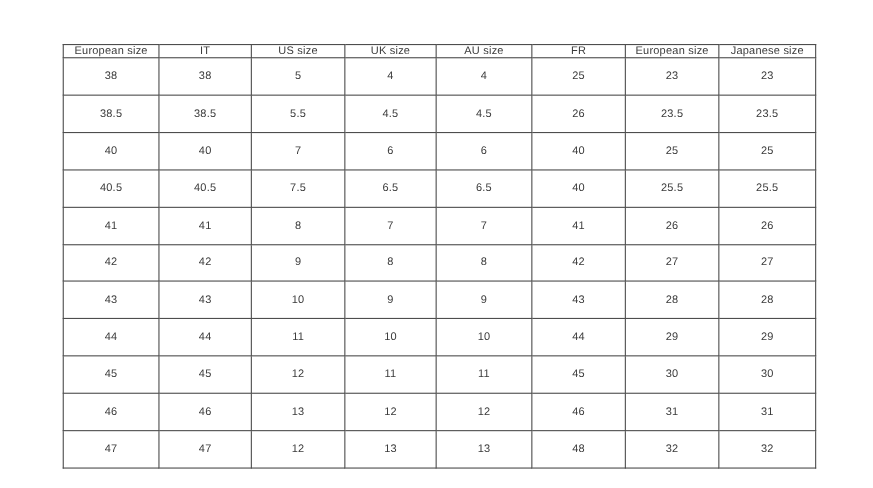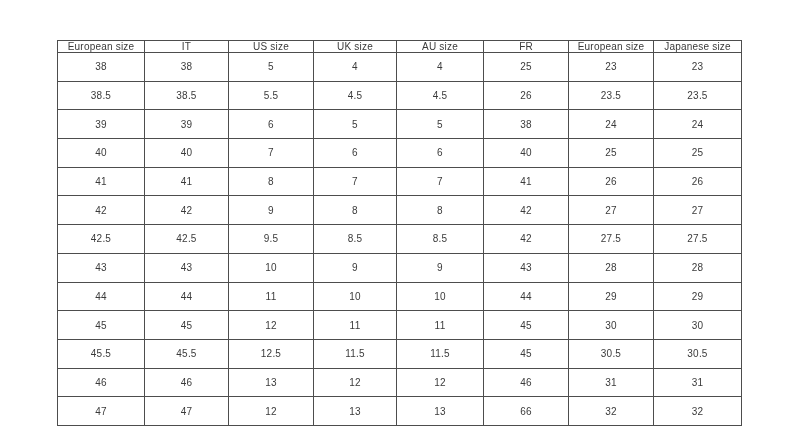--- a/index.html
+++ b/index.html
@@ -84,68 +84,58 @@
         <td>38.5</td>
         <td>38.5</td>
         <td>5.5</td>
         <td>4.5</td>
         <td>4.5</td>
         <td>26</td>
         <td>23.5</td>
         <td>23.5</td>
       </tr>
       <tr>
-        <td>39</td>
-        <td>39</td>
-        <td>6</td>
-        <td>5</td>
-        <td>5</td>
-        <td>38</td>
-        <td>24</td>
-        <td>24</td>
-      </tr>
-      <tr>
         <td>40</td>
         <td>40</td>
         <td>7</td>
         <td>6</td>
         <td>6</td>
         <td>40</td>
         <td>25</td>
         <td>25</td>
+      </tr>
+      <tr>
+        <td>40.5</td>
+        <td>40.5</td>
+        <td>7.5</td>
+        <td>6.5</td>
+        <td>6.5</td>
+        <td>40</td>
+        <td>25.5</td>
+        <td>25.5</td>
       </tr>
       <tr>
         <td>41</td>
         <td>41</td>
         <td>8</td>
         <td>7</td>
         <td>7</td>
         <td>41</td>
         <td>26</td>
         <td>26</td>
       </tr>
       <tr>
         <td>42</td>
         <td>42</td>
         <td>9</td>
         <td>8</td>
         <td>8</td>
         <td>42</td>
         <td>27</td>
         <td>27</td>
-      </tr>
-      <tr>
-        <td>42.5</td>
-        <td>42.5</td>
-        <td>9.5</td>
-        <td>8.5</td>
-        <td>8.5</td>
-        <td>42</td>
-        <td>27.5</td>
-        <td>27.5</td>
       </tr>
       <tr>
         <td>43</td>
         <td>43</td>
         <td>10</td>
         <td>9</td>
         <td>9</td>
         <td>43</td>
         <td>28</td>
         <td>28</td>
@@ -164,43 +154,33 @@
         <td>45</td>
         <td>45</td>
         <td>12</td>
         <td>11</td>
         <td>11</td>
         <td>45</td>
         <td>30</td>
         <td>30</td>
       </tr>
       <tr>
-        <td>45.5</td>
-        <td>45.5</td>
-        <td>12.5</td>
-        <td>11.5</td>
-        <td>11.5</td>
-        <td>45</td>
-        <td>30.5</td>
-        <td>30.5</td>
-      </tr>
-      <tr>
         <td>46</td>
         <td>46</td>
         <td>13</td>
         <td>12</td>
         <td>12</td>
         <td>46</td>
         <td>31</td>
         <td>31</td>
       </tr>
       <tr>
         <td>47</td>
         <td>47</td>
         <td>12</td>
         <td>13</td>
         <td>13</td>
-        <td>66</td>
+        <td>48</td>
         <td>32</td>
         <td>32</td>
       </tr>
     </tbody>
 </table>
 
 </body></html>

